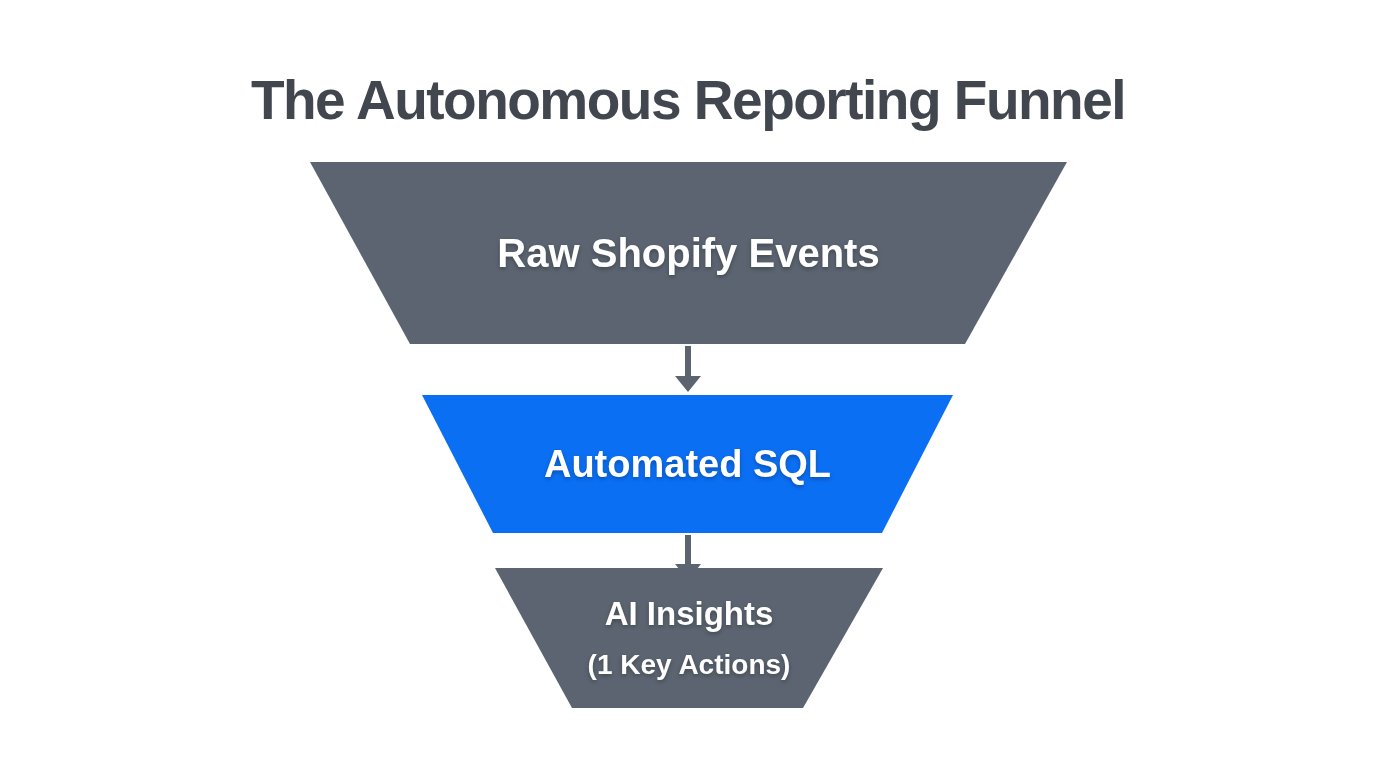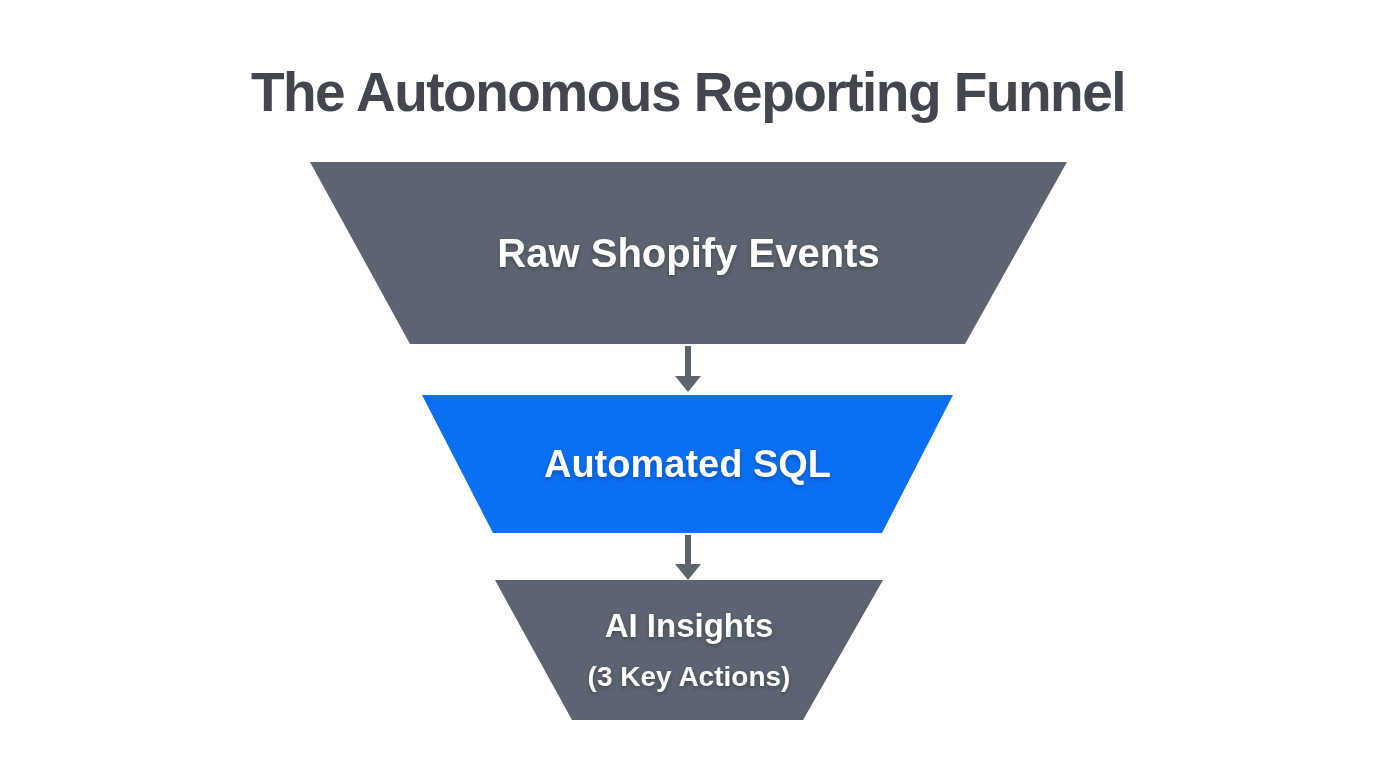--- a/index.html
+++ b/index.html
@@ -11,21 +11,21 @@
     position: relative;
   }
   .canvas {
     position: absolute;
     left: 0; top: 0;
     width: 1376px; height: 768px;
     background: #ffffff;
   }
   .title {
     position: absolute;
-    left: 0; top: 60px;
+    left: 0; top: 68px;
     width: 100%;
     text-align: center;
     font-size: 55px;
     font-weight: 700;
     letter-spacing: -1.5px;
     color: #42464e;
   }
   .stage {
     position: absolute;
     display: flex;
@@ -43,21 +43,21 @@
     clip-path: polygon(0 0, 100% 0, 655px 100%, 100px 100%);
   }
   .stage-0 .line { font-size: 40px; line-height: 56px; }
   .stage-1 {
     left: 422px; top: 395px;
     width: 531px; height: 138px;
     clip-path: polygon(0 0, 100% 0, 460px 100%, 71px 100%);
   }
   .stage-1 .line { font-size: 38px; line-height: 52px; }
   .stage-2 {
-    left: 495px; top: 580px;
+    left: 495px; top: 568px;
     width: 388px; height: 140px;
     clip-path: polygon(0 0, 100% 0, 308px 100%, 77px 100%);
     gap: 12px;
   }
   .stage-2 .l1 { font-size: 33px; line-height: 41px; }
   .stage-2 .l2 { font-size: 28px; line-height: 37px; }
   .arrow-stem {
     position: absolute;
     width: 6px;
   }
@@ -87,16 +87,16 @@
 
   <div class="stage stage-1" style="background-color: rgb(11, 111, 244);">
     <div class="line l1">Automated SQL</div>
   </div>
 
   <div class="arrow-stem stem-1" style="background-color: rgb(92, 100, 112);"></div>
   <div class="arrow-head head-1" style="background-color: rgb(92, 100, 112);"></div>
 
   <div class="stage stage-2" style="background-color: rgb(91, 100, 112);">
     <div class="line l1">AI Insights</div>
-    <div class="line l2">(3 Key Actions)</div>
+    <div class="line l2">(1 Key Actions)</div>
   </div>
 
 </div>
 
 </body></html>

